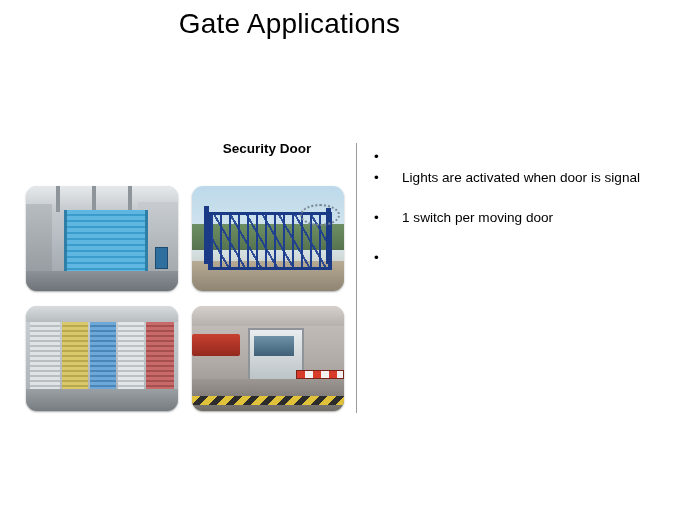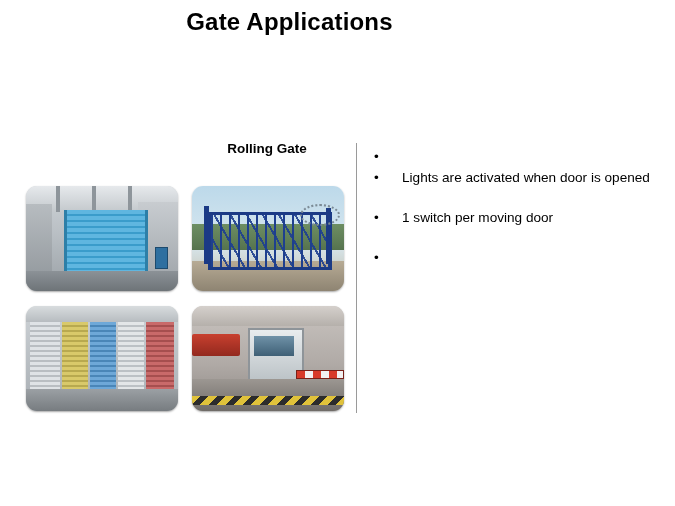--- a/index.html
+++ b/index.html
@@ -18,22 +18,22 @@
     width: 675px;
     height: 506px;
     background: #ffffff;
   }
   .slide-title {
     position: absolute;
     top: 8px;
     left: 0;
     width: 579px;
     text-align: center;
-    font-size: 24px;
-    font-weight: bold;
+    font-size: 28px;
+    font-weight: normal;
     color: #000000;
     letter-spacing: 0.2px;
   }
 
   
   .images-area {
     position: absolute;
     left: 20px;
     top: 140px;
     width: 320px;
@@ -262,21 +262,21 @@
 </head>
 <body>
 
 <div class="slide">
 
   <div class="slide-title">Gate Applications</div>
 
   <div class="images-area">
 
     <div class="col-headers">
-      <div class="col-head right">Rolling Gate</div>
+      <div class="col-head right">Security Door</div>
     </div>
 
     <div class="photo-grid">
 
       <div class="photo r1c1">
         <div class="inner">
           <div class="p1-bg"></div>
           <div class="p1-ceiling"></div>
           <div class="p1-beam" style="left:30px"></div>
           <div class="p1-beam" style="left:66px"></div>
@@ -333,21 +333,21 @@
   </div>
 
   <div class="divider"></div>
 
   <div class="bullets">
     <div class="bullet">
       <span class="dot">•</span>
     </div>
     <div class="bullet">
       <span class="dot">•</span>
-      <span>Lights are activated when door is opened</span>
+      <span>Lights are activated when door is signal</span>
     </div>
     <div class="bullet">
       <span class="dot">•</span>
       <span>1 switch per moving door</span>
     </div>
     <div class="bullet">
       <span class="dot">•</span>
     </div>
   </div>
 

